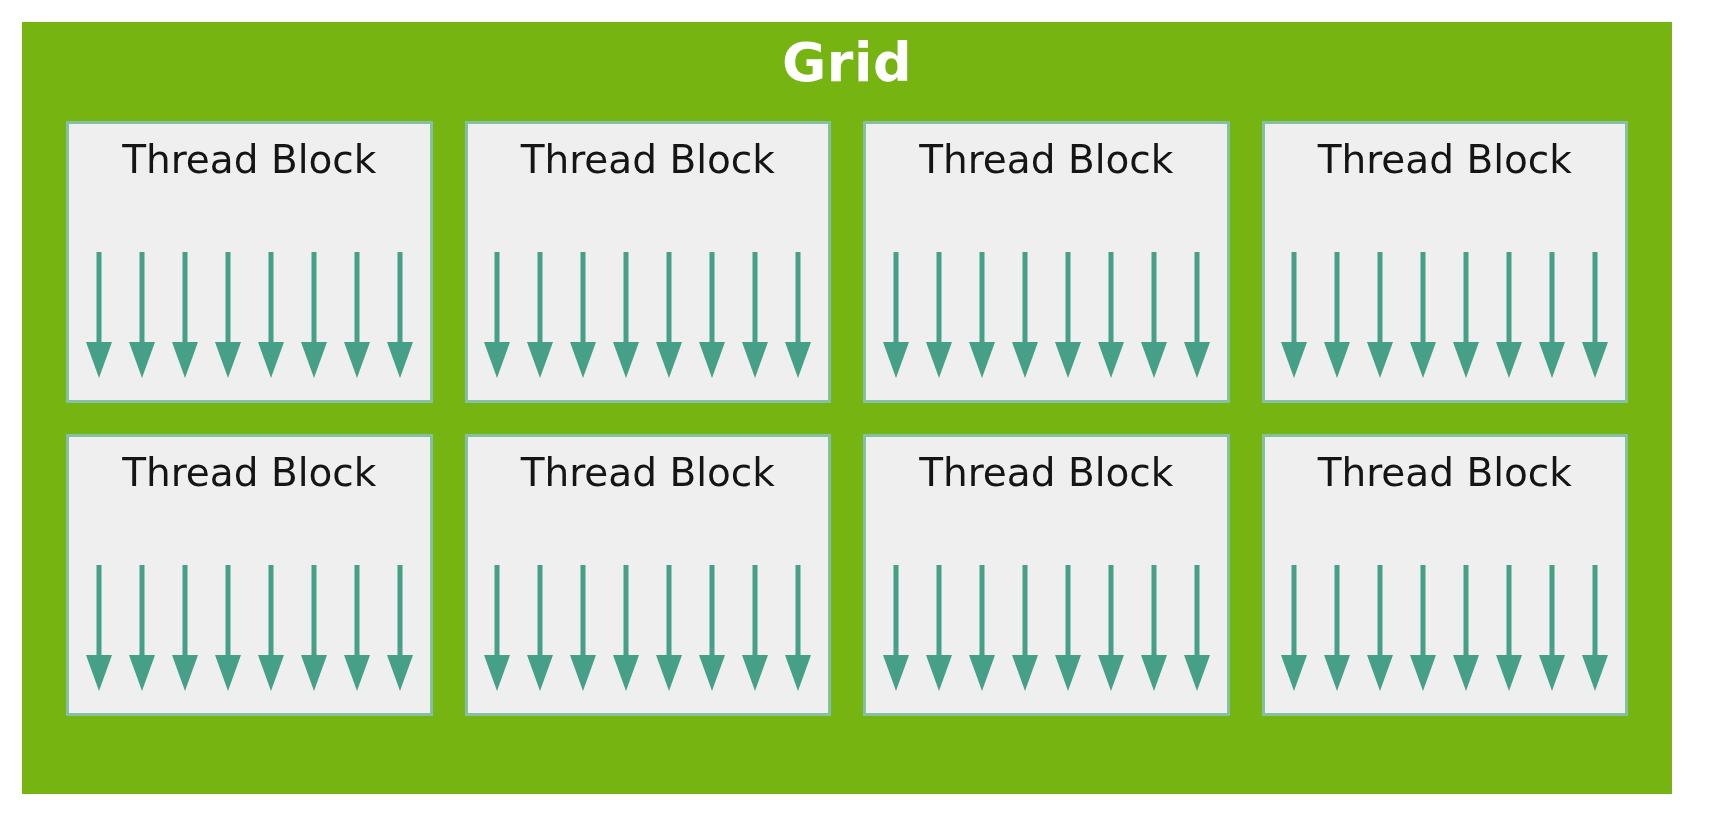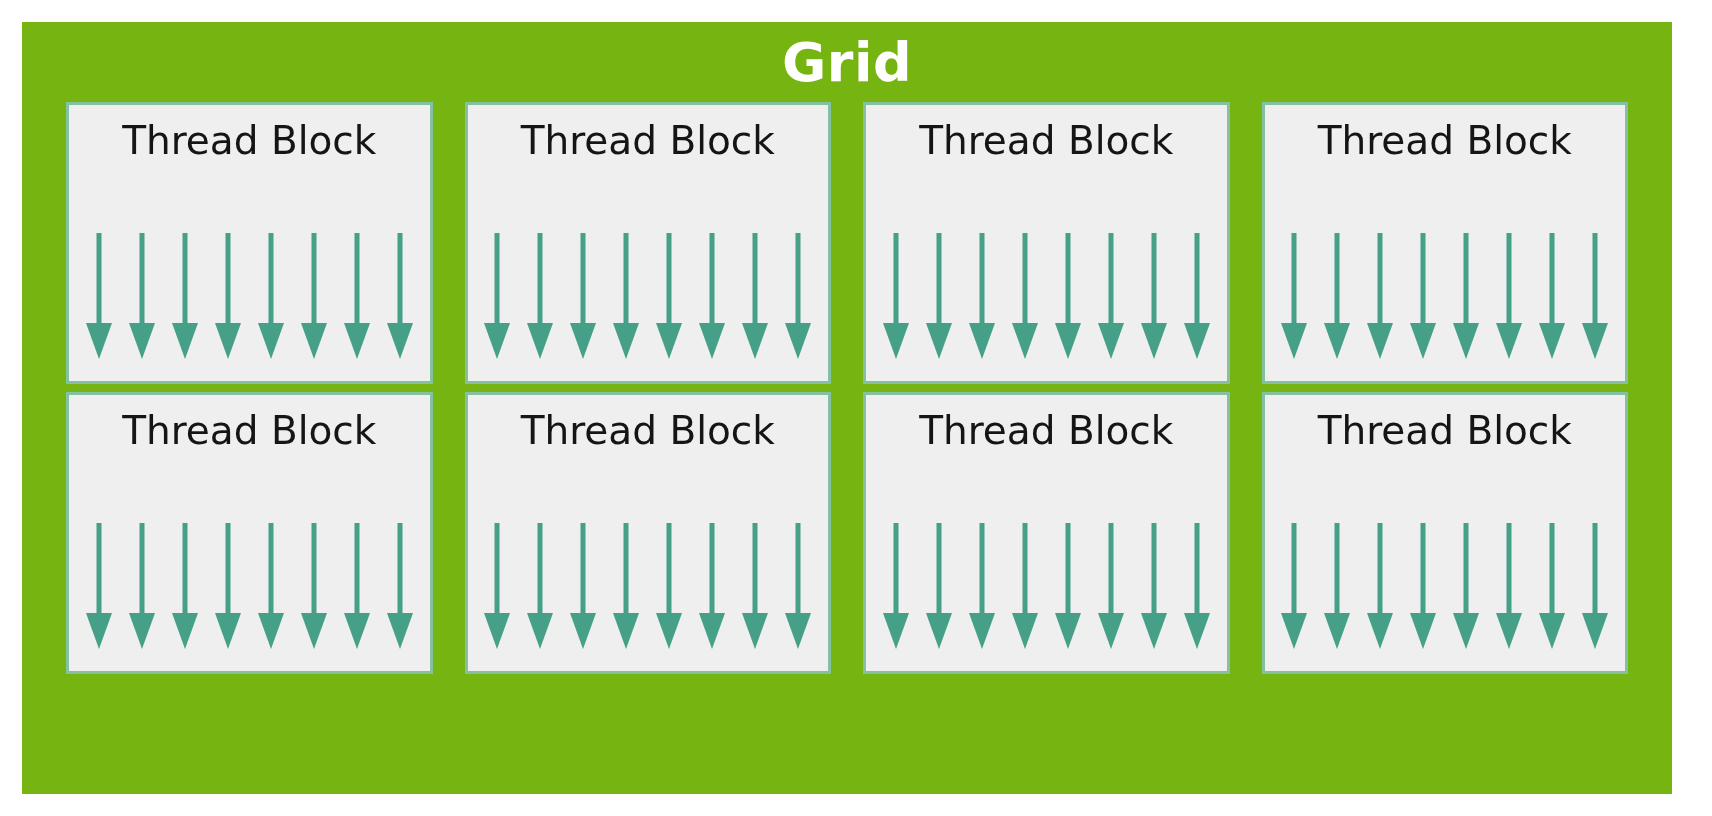--- a/index.html
+++ b/index.html
@@ -35,36 +35,36 @@
     flex-direction: column;
     align-items: center;
   }
 
   #grid-title {
     color: #ffffff;
     font-size: 54px;
     font-weight: bold;
     line-height: 1;
     margin-top: 14px;
-    margin-bottom: 12px;
+    margin-bottom: 31px;
     letter-spacing: 0.5px;
     font-family: "DejaVu Sans", "Liberation Sans", sans-serif;
     text-align: left;
     user-select: none;
   }
 
   
   #blocks-area {
     width: 100%;
     flex: 1 1 auto;
     display: flex;
     flex-direction: column;
     justify-content: flex-start;
     align-items: center;
-    gap: 8px;
+    gap: 31px;
     padding: 0 44px 30px 44px;
     box-sizing: border-box;
   }
 
   .block-row {
     width: 100%;
     display: flex;
     flex-direction: row;
     justify-content: space-between;
     align-items: stretch;

